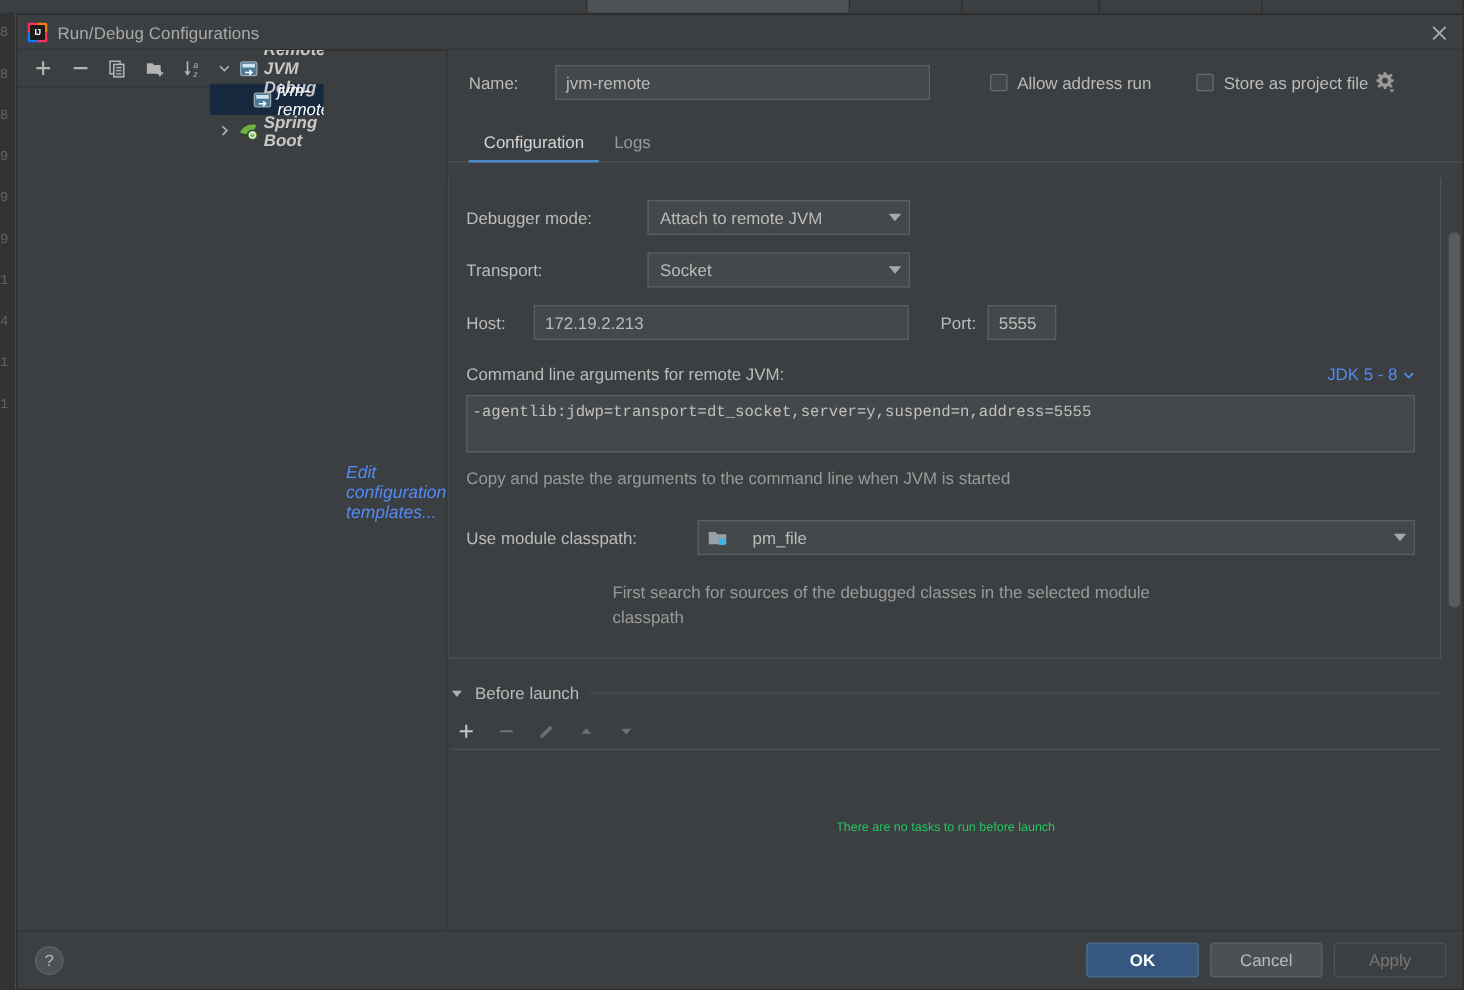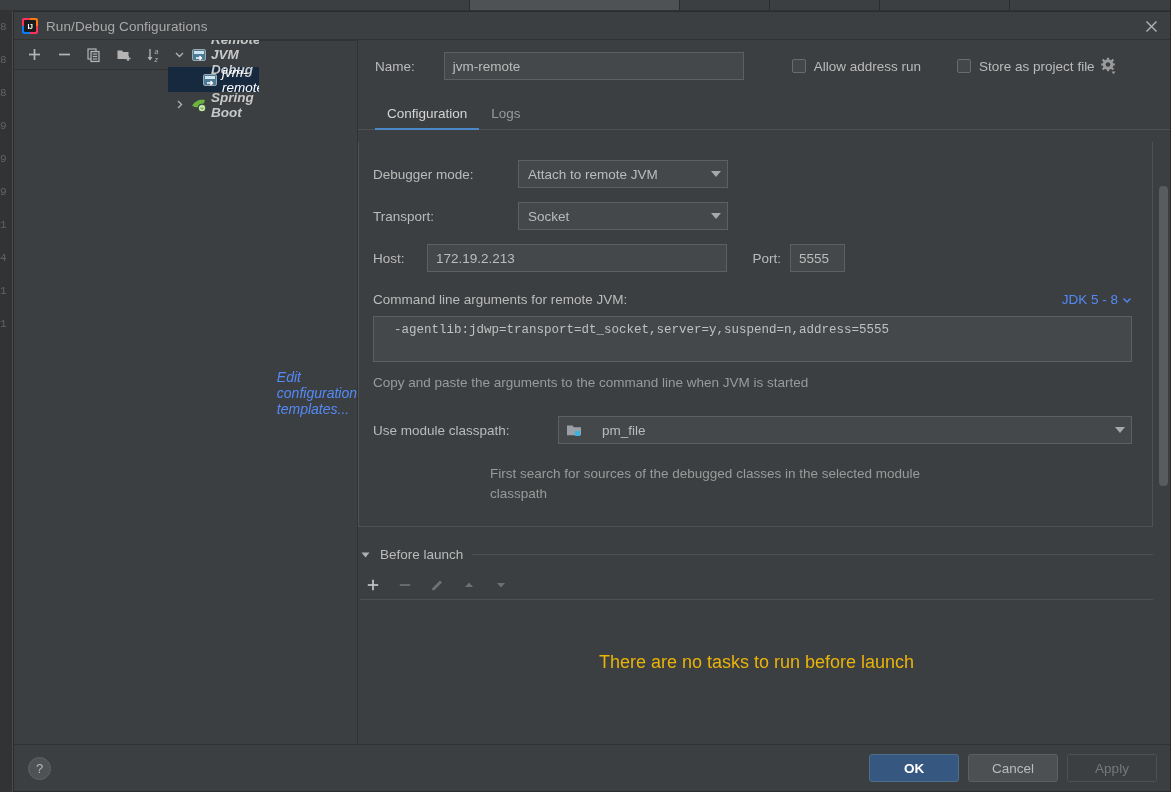--- a/index.html
+++ b/index.html
@@ -198,21 +198,21 @@
     border-top: 6px solid #a8a8a8;
   }
 
   .cmd-head {
     display: flex; align-items: center; justify-content: space-between;
     margin-bottom: 9px;
   }
   .jdk-sel { color: #548af7; font-size: 13.5px; cursor: pointer; display: flex; align-items: center; gap: 4px; }
   .cmd-box {
     background: #45484a; border: 1px solid #5e6060;
-    height: 46px; padding: 6px 20px;
+    height: 46px; padding: 6px 4px;
     font-family: "Liberation Mono", monospace; font-size: 12.5px;
     color: #c0c0c0; white-space: nowrap; overflow: hidden;
     cursor: text;
   }
   .hint { font-size: 13.5px; color: #9a9a9a; }
 
   .big-combo {
     background: #45484a; border: 1px solid #5e6060;
     height: 28px; display: flex; align-items: center;
     color: #bbbbbb; font-size: 13.5px; padding: 0 6px 0 7px;
@@ -233,21 +233,21 @@
   .bl-toolbar {
     height: 30px; display: flex; align-items: center; gap: 6px;
     margin: 8px 17px 0 2px;
     border-bottom: 1px solid #4e5254;
   }
   .bl-btn { width: 26px; height: 24px; display: flex; align-items: center;
             justify-content: center; cursor: pointer; border-radius: 3px; }
   .bl-empty {
     flex: 1 1 auto; display: flex; align-items: center; justify-content: center;
     margin: 0 17px 0 2px;
-    font-size: 18px; color: #eab308;
+    font-size: 10px; color: #22c55e;
     padding-bottom: 20px;
   }
 
   
   .vscroll {
     position: absolute; right: 2px; top: 48px; width: 9px; bottom: 8px;
   }
   .vthumb {
     position: absolute; left: 0; width: 9px; top: 8px; height: 300px;
     background: #595b5d; border-radius: 4px;

